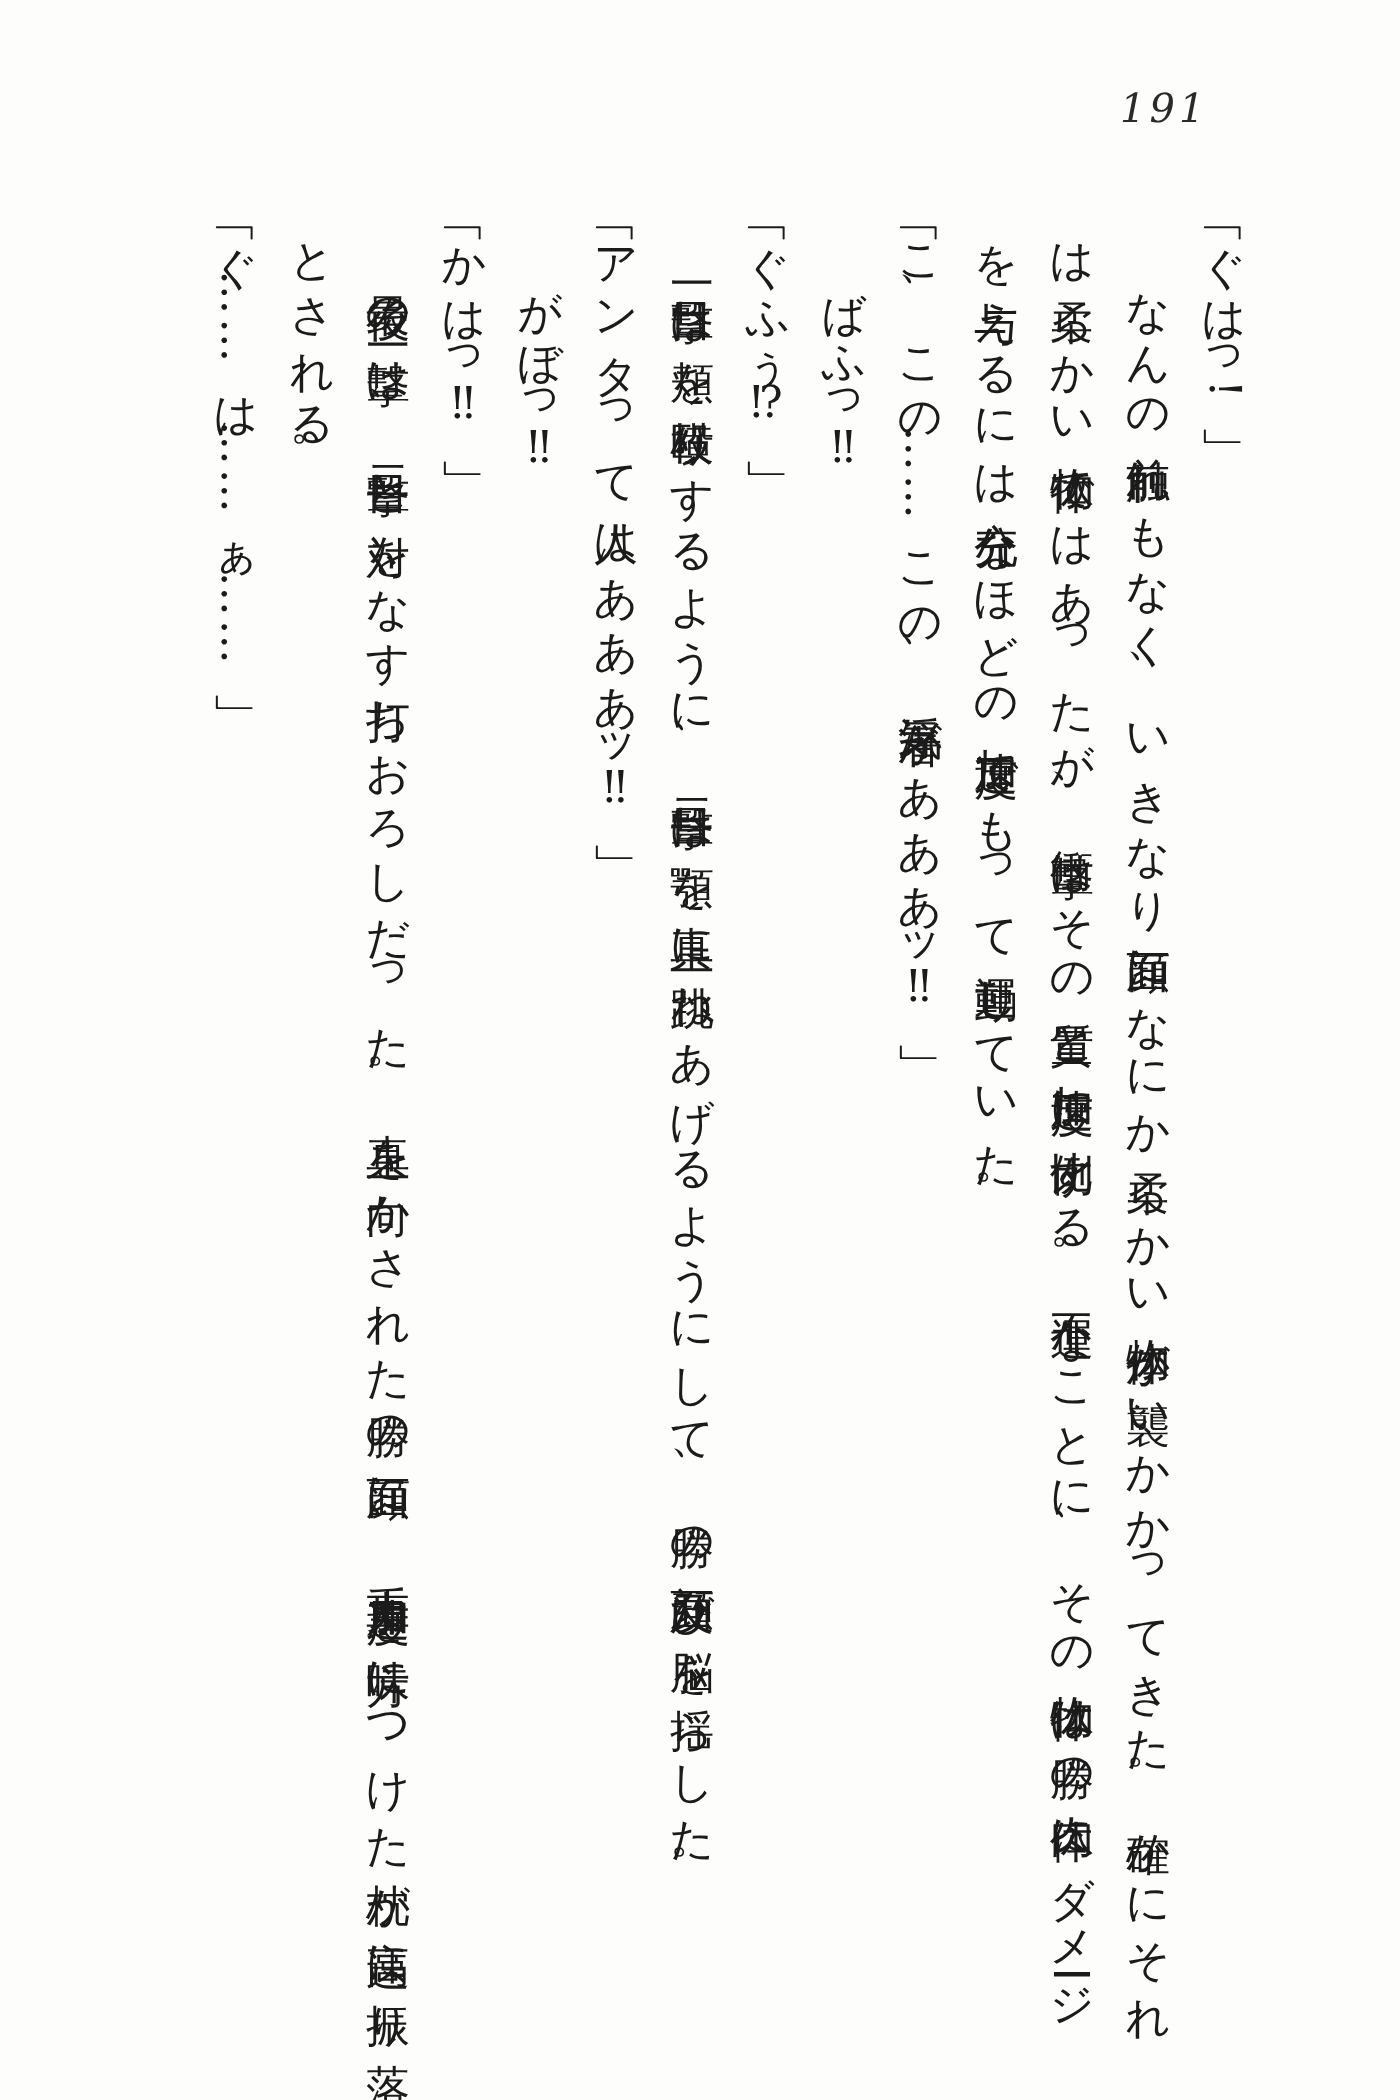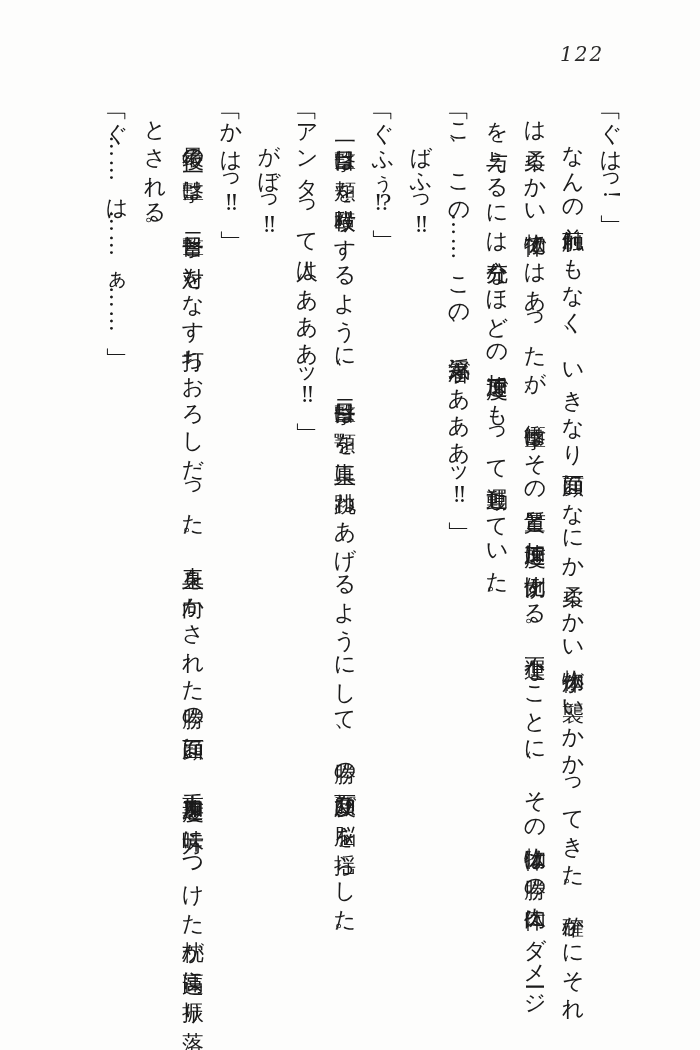--- a/index.html
+++ b/index.html
@@ -43,21 +43,21 @@
   }
   .text-block p.indent {
     text-indent: 24px;
   }
 </style>
 </head>
 <body>
 
 <div class="page">
 
-  <div class="page-number">122</div>
+  <div class="page-number">191</div>
 
   <div class="text-block">
     <p>「ぐはっ!」</p>
     <p class="indent">なんの前触れもなく、いきなり顔面になにか柔らかい物体が襲いかかってきた。確かにそれは柔らかい物体ではあったが、衝撃はその質量と加速度に比例する。不運なことに、その物体は勝の肉体にダメージを与えるには充分なほどの加速度でもって運動していた。</p>
     <p>「こ、この……この、浮気者があああッ‼」</p>
     <p class="indent">ばふっ‼</p>
     <p>「ぐふぅ⁉」</p>
     <p class="indent">一撃目は頬を横殴りするように、二撃目は顎を真上に跳ねあげるようにして、勝の顔面及び脳を揺らした。</p>
     <p>「アンタって人はあああッ‼」</p>
     <p class="indent">がぼっ‼</p>

